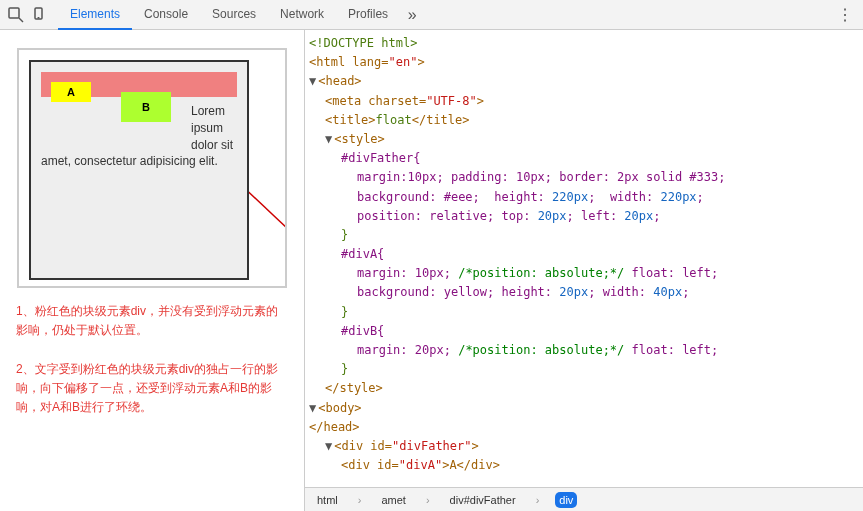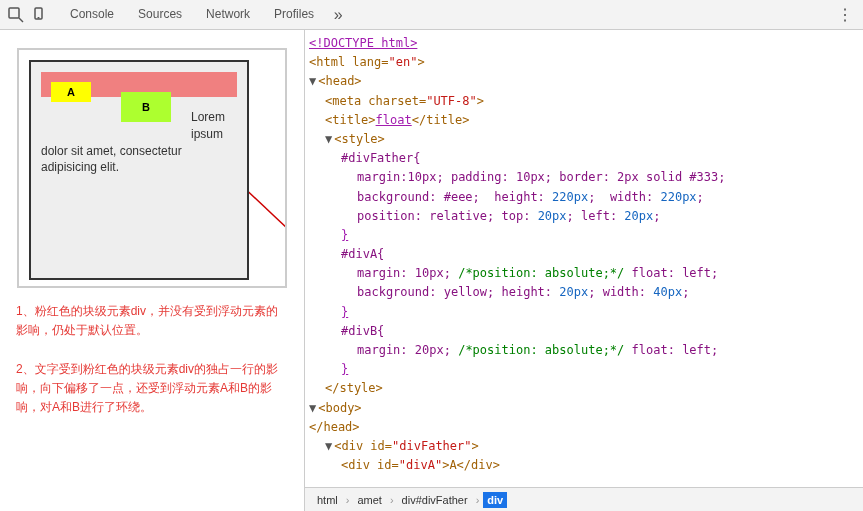--- a/index.html
+++ b/index.html
@@ -127,21 +127,21 @@
       font-weight: bold;
     }
     .div-pink {
       background: lightcoral;
       height: 25px;
       clear: none;
     }
     .lorem-text {
       font-size: 12px;
       color: #333;
-      margin-top: 12px;
+      margin-top: 6px;
       line-height: 1.4;
     }
     
     .arrow-container {
       position: absolute;
       top: 0; left: 0; width: 100%; height: 100%;
       pointer-events: none;
     }
 
     
@@ -184,46 +184,45 @@
     .line-content {
       flex: 1;
     }
     
     .tag { color: #a16207; }
     .val { color: #c41a16; }
     .comment { color: #008000; }
     .prop { color: #881280; }
     .selector { color: #881280; }
     .number { color: #1565c0; }
-    .plain { color: #a21caf; text-decoration: underline; }
+    .plain { color: #4d7c0f; }
     .triangle { color: #555; cursor: pointer; margin-right: 2px; }
     .triangle.expanded::before { content: '▼'; }
 
     
     .breadcrumb-bar {
       display: flex;
       align-items: center;
       background: #f3f3f3;
       border-top: 1px solid #ccc;
       height: 24px;
       padding: 0 8px;
       font-size: 11px;
       color: #333;
-      gap: 4px;
+      gap: 16px;
       flex-shrink: 0;
     }
     .breadcrumb-item {
       cursor: pointer;
       padding: 2px 4px;
     }
     .breadcrumb-item.active {
       background: #1a73e8;
       color: white;
-      border-radius: 0;
-      font-weight: bold;
+      border-radius: 5px;
     }
     .breadcrumb-sep { color: #999; }
   </style>
 </head>
 <body>
 
 <div class="devtools-toolbar">
   <div class="toolbar-icons">
     <button class="toolbar-icon-btn" title="Inspect element">
       <svg width="16" height="16" viewBox="0 0 16 16" fill="none">
@@ -232,20 +231,21 @@
       </svg>
     </button>
     <button class="toolbar-icon-btn" title="Device mode">
       <svg width="16" height="16" viewBox="0 0 16 16" fill="#555">
         <rect x="3" y="1" width="7" height="11" rx="1" stroke="#555" stroke-width="1.5" fill="none"></rect>
         <rect x="5.5" y="10" width="2" height="1.5" rx="0.5" fill="#555"></rect>
       </svg>
     </button>
   </div>
   <div class="tabs-bar">
+    <div class="tab active">Elements</div>
     <div class="tab">Console</div>
     <div class="tab">Sources</div>
     <div class="tab">Network</div>
     <div class="tab">Profiles</div>
     <button class="more-btn">»</button>
   </div>
   <div class="toolbar-right">
     <button class="more-btn">⋮</button>
   </div>
 </div>

